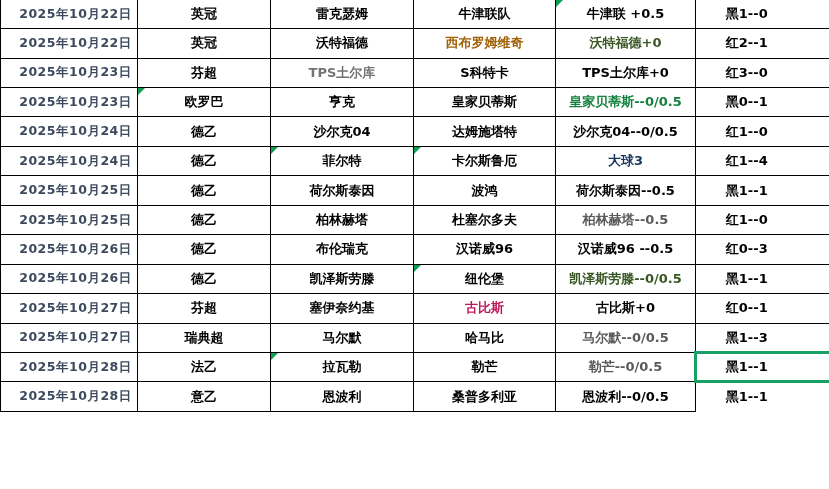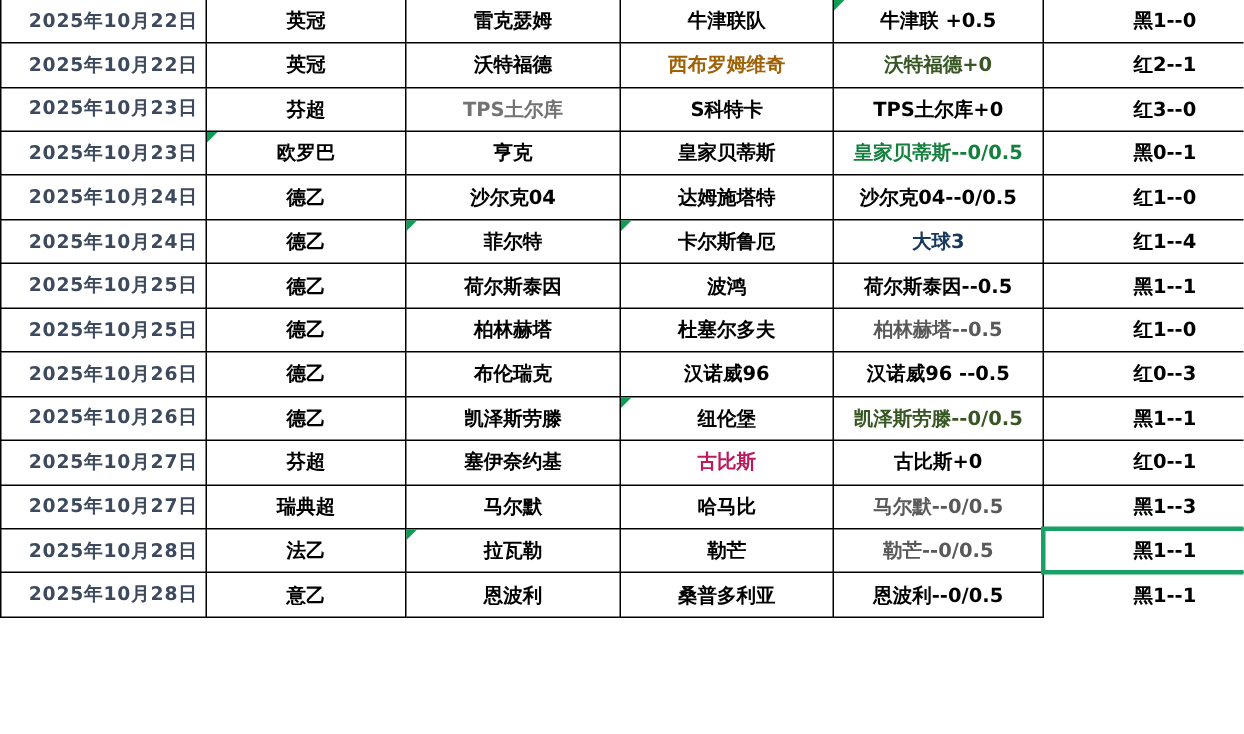--- a/index.html
+++ b/index.html
@@ -30,21 +30,21 @@
     vertical-align: middle;
     position: relative;
     font-family: "DejaVu Sans", sans-serif;
     font-weight: 700;
     font-size: 13px;
     color: #000000;
     white-space: nowrap;
     overflow: visible;
   }
   table.grid tr:first-child td { border-top: none; }
-  table.grid td.col-result { border-right: none; padding-right: 32px; text-align: right; }
+  table.grid td.col-result { border-right: none; padding-right: 32px; }
   table.grid tr:last-child td.col-result { border-bottom: none; }
   table.grid td.col-date {
     font-size: 12.5px;
     padding-left: 13px;
     letter-spacing: 0.5px;
   }
   
   .wedge {
     position: absolute;
     top: 0;

